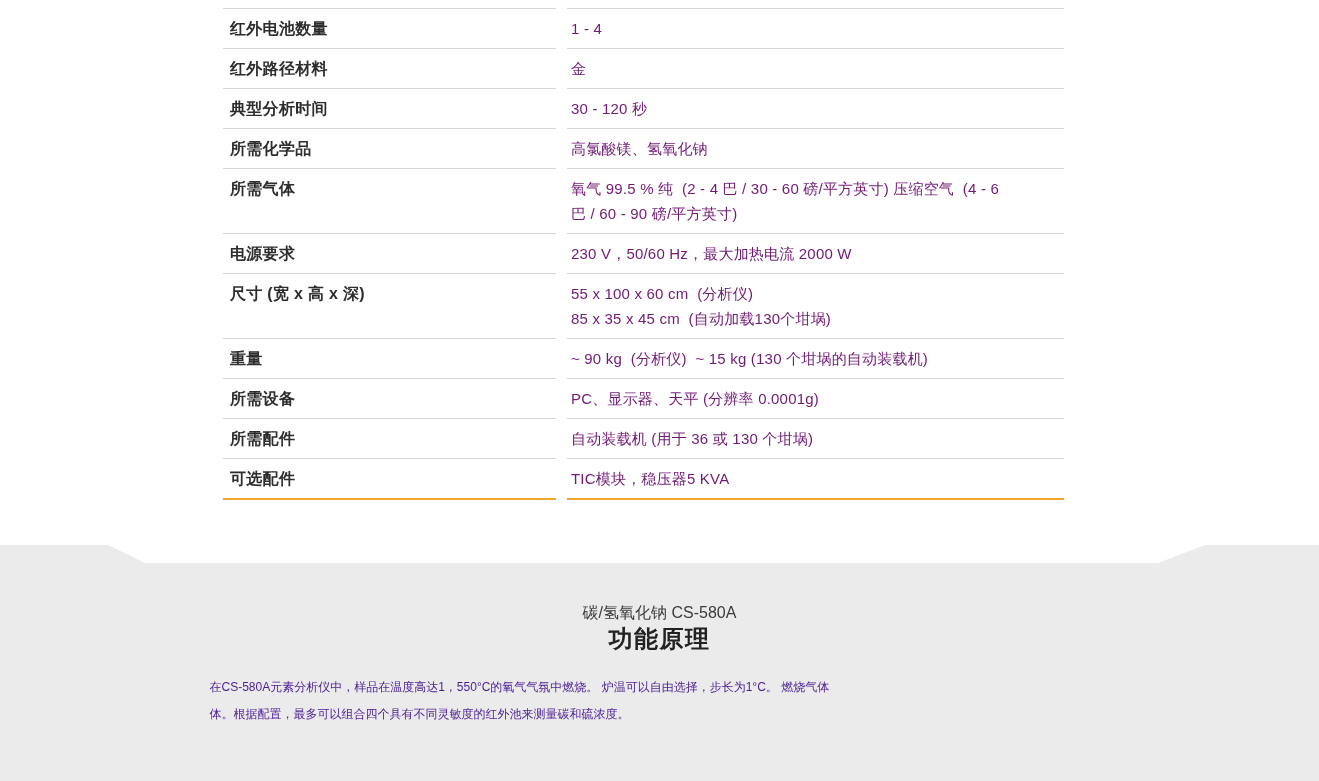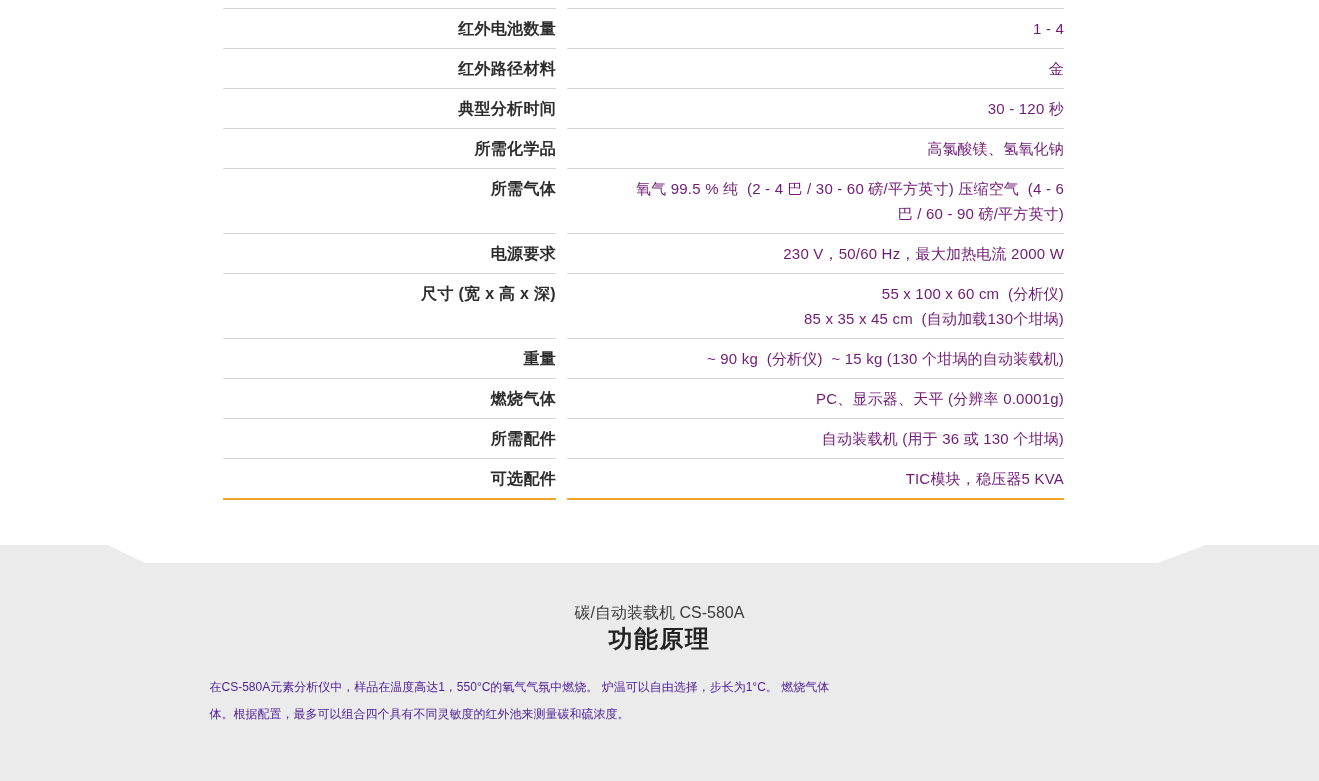--- a/index.html
+++ b/index.html
@@ -14,21 +14,20 @@
   
   .white-area {
     height: 545px;
     box-sizing: border-box;
     background: #ffffff;
   }
   .spec-table {
     margin: 0 0 0 223px;
     padding-top: 8px;
     width: 841px;
-    text-align: right;
   }
   .spec-row { display: flex; }
   .cell {
     box-sizing: border-box;
     border-top: 1px solid #d5d5d5;
     padding-top: 7px;
     padding-bottom: 7px;
     line-height: 25px;
   }
   .label-cell {
@@ -135,38 +134,38 @@
       <div class="cell value-cell">55 x 100 x 60 cm  (分析仪)
 85 x 35 x 45 cm  (自动加载130个坩埚)</div>
     </div>
 
     <div class="spec-row">
       <div class="cell label-cell">重量</div>
       <div class="cell value-cell">~ 90 kg  (分析仪)  ~ 15 kg (130 个坩埚的自动装载机)</div>
     </div>
 
     <div class="spec-row">
-      <div class="cell label-cell">燃烧气体</div>
+      <div class="cell label-cell">所需设备</div>
       <div class="cell value-cell">PC、显示器、天平 (分辨率 0.0001g)</div>
     </div>
 
     <div class="spec-row">
       <div class="cell label-cell">所需配件</div>
       <div class="cell value-cell">自动装载机 (用于 36 或 130 个坩埚)</div>
     </div>
 
     <div class="spec-row last">
       <div class="cell label-cell">可选配件</div>
       <div class="cell value-cell">TIC模块，稳压器5 KVA</div>
     </div>
 
   </div>
 </div>
 
 <div class="gray-section">
   <div class="white-notch"></div>
-  <h4 class="sub-title">碳/自动装载机 CS-580A</h4>
+  <h4 class="sub-title">碳/氢氧化钠 CS-580A</h4>
   <h2 class="section-heading">功能原理</h2>
   <div class="principle-paragraph">
     <div class="para-line">在CS-580A元素分析仪中，样品在温度高达1，550°C的氧气气氛中燃烧。 炉温可以自由选择，步长为1°C。 燃烧气体</div>
     <div class="para-line">体。根据配置，最多可以组合四个具有不同灵敏度的红外池来测量碳和硫浓度。</div>
   </div>
 </div>
 
 </body></html>

